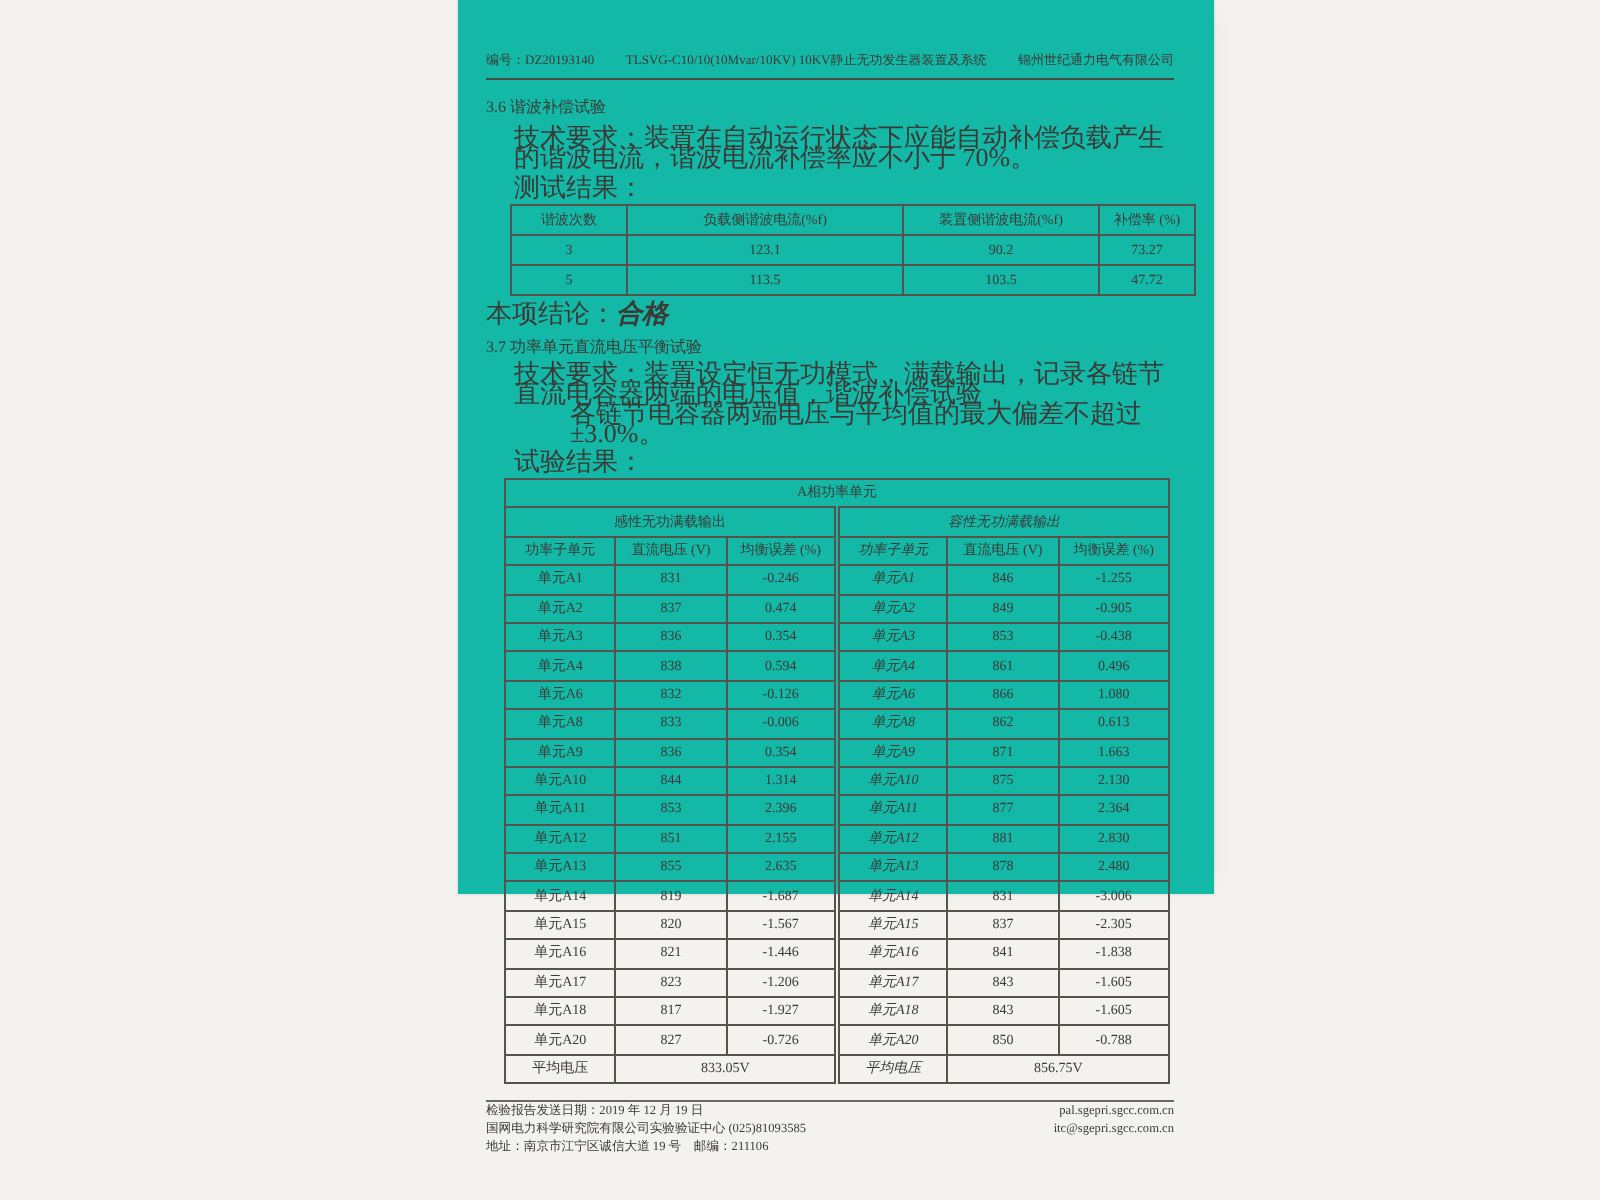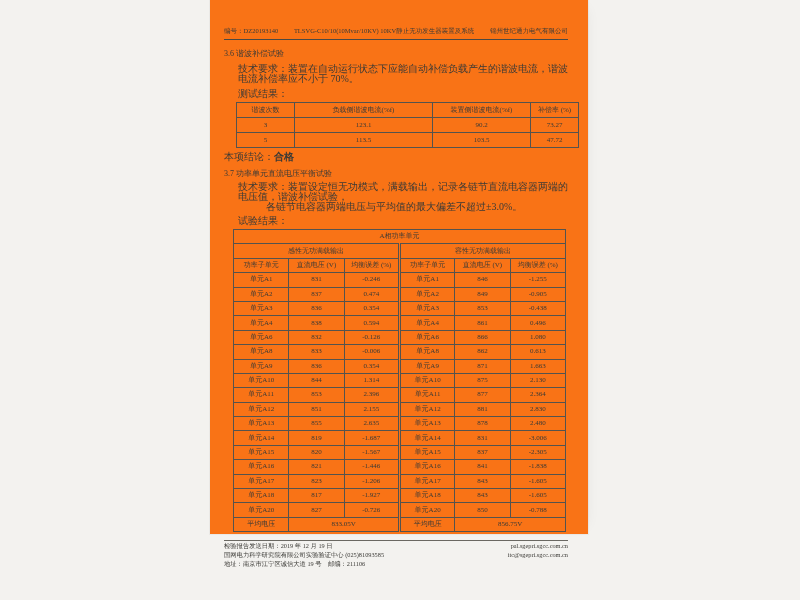--- a/index.html
+++ b/index.html
@@ -5,49 +5,49 @@
   html,body{margin:0;padding:0;}
   body{
     width:800px;height:600px;overflow:hidden;
     background:#f3f2ef;
     font-family:"Liberation Serif","DejaVu Serif",serif;
     color:#3b3a36;
     -webkit-font-smoothing:antialiased;
   }
   .canvas{position:relative;width:800px;height:600px;}
   .sheet{
-    position:absolute;left:210px;top:0;width:378px;height:534px;
-    background:#f97316;
+    position:absolute;left:229px;top:0;width:378px;height:447px;
+    background:#14b8a6;
     box-shadow:0 0 0 1px rgba(0,0,0,0.035), 6px 0 14px -10px rgba(0,0,0,0.10);
   }
   .content{position:absolute;left:14px;top:0;width:344px;}
   
   .doc-header{
     margin-top:27px;display:flex;justify-content:space-between;align-items:flex-end;
     font-size:6.5px;line-height:8px;letter-spacing:0;
     border-bottom:1px solid #4a4944;padding-bottom:4px;white-space:nowrap;
   }
   .doc-header .mid{margin:0 6px;overflow:hidden;}
   
   .sec-heading{margin-top:9px;font-size:8px;line-height:10px;}
-  .para{font-size:10px;line-height:10px;}
+  .para{font-size:13px;line-height:10px;}
   .indent{margin-left:14px;}
   .indent2{margin-left:42px;}
   .mt5{margin-top:5px;} .mt4{margin-top:4px;} .mt3{margin-top:3px;} .mt7{margin-top:7px;}
-  b{font-weight:bold;}
+  b{font-weight:bold;font-style:italic;}
   
   table{border-collapse:collapse;table-layout:fixed;}
   td,th{border:1px solid #55534e;font-weight:normal;text-align:center;overflow:hidden;white-space:nowrap;}
   .t1{margin-top:3px;margin-left:12px;width:330px;font-size:7px;}
   .t1 td,.t1 th{height:14px;line-height:9px;padding:0 1px;}
   .t1 .c0{width:55px;} .t1 .c1{width:135px;} .t1 .c2{width:95px;} .t1 .c3{width:45px;}
   
   .t2{margin-top:3px;margin-left:9px;width:333px;font-size:7px;border:1.5px solid #55534e;}
   .t2 td{height:11.4px;line-height:9px;padding:1px 1px;}
-  .t2 .gapcol{border-left:3px double #55534e;}
+  .t2 .gapcol{border-left:3px double #55534e;font-style:italic;}
   .t2 .c0{width:62px;} .t2 .c1{width:52px;} .t2 .c2{width:53px;}
   .t2 .c3{width:62px;} .t2 .c4{width:52px;} .t2 .c5{width:52px;}
   
   .footer-rule{margin-top:8px;border-top:1px solid #6a6862;width:344px;}
   .f-row{display:flex;justify-content:space-between;font-size:6.3px;line-height:9px;white-space:nowrap;}
   .f-row:first-of-type{margin-top:3px;}
 </style>
 </head>
 <body>
 

